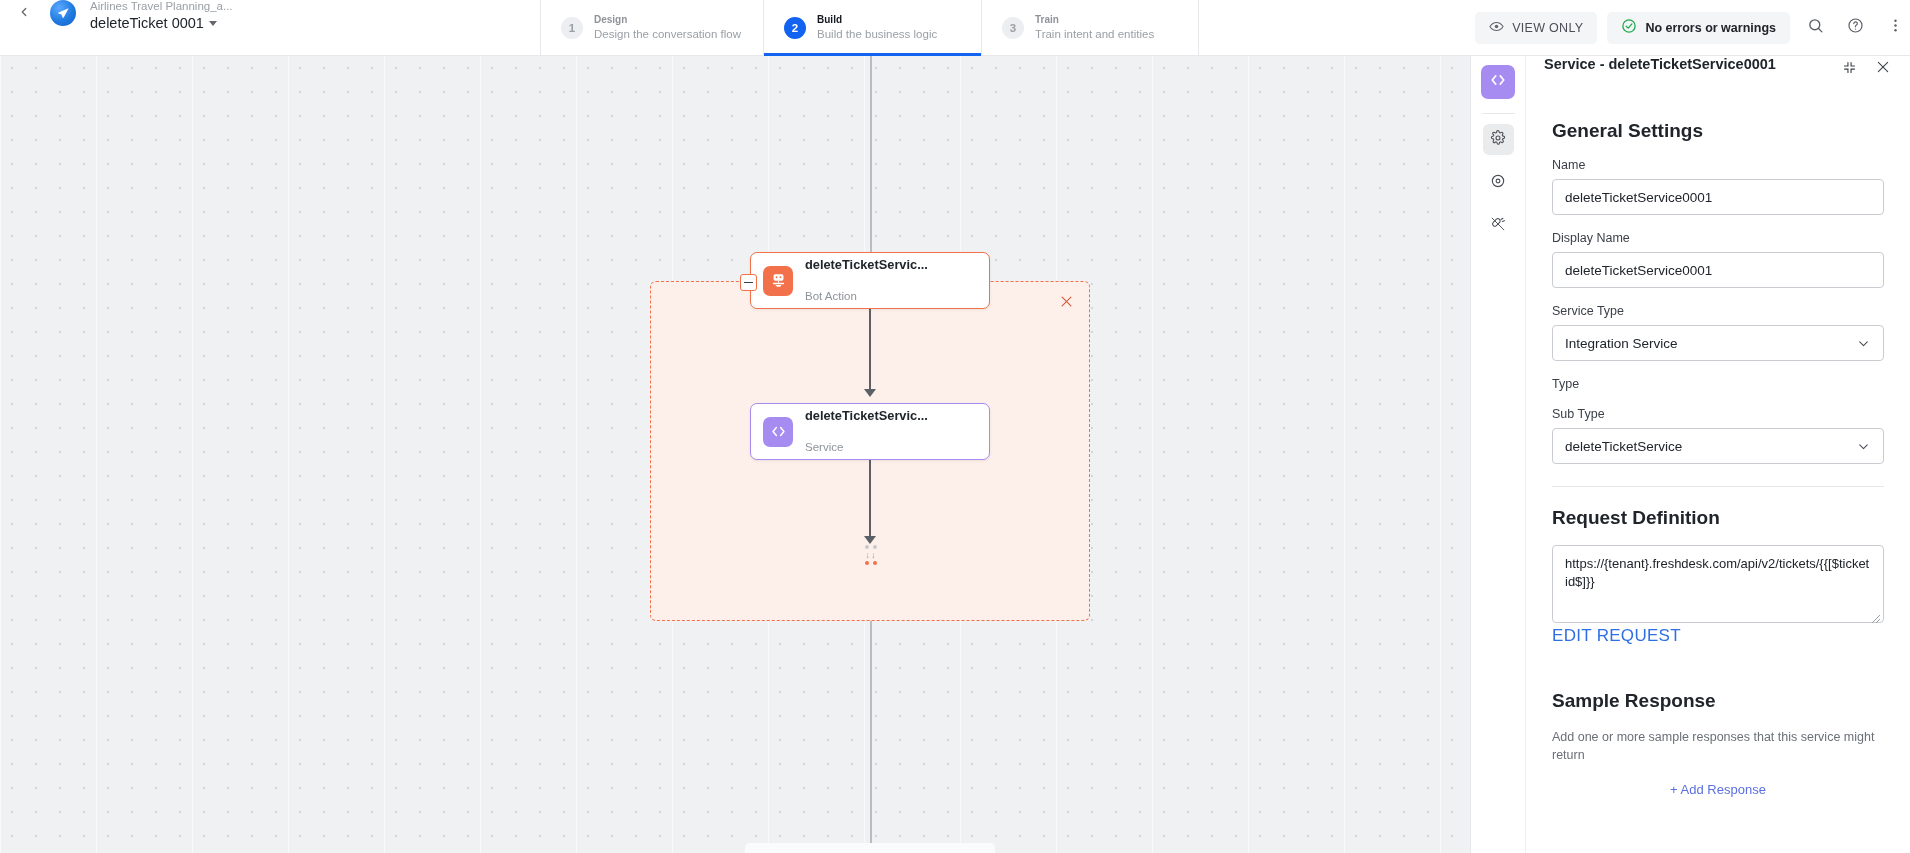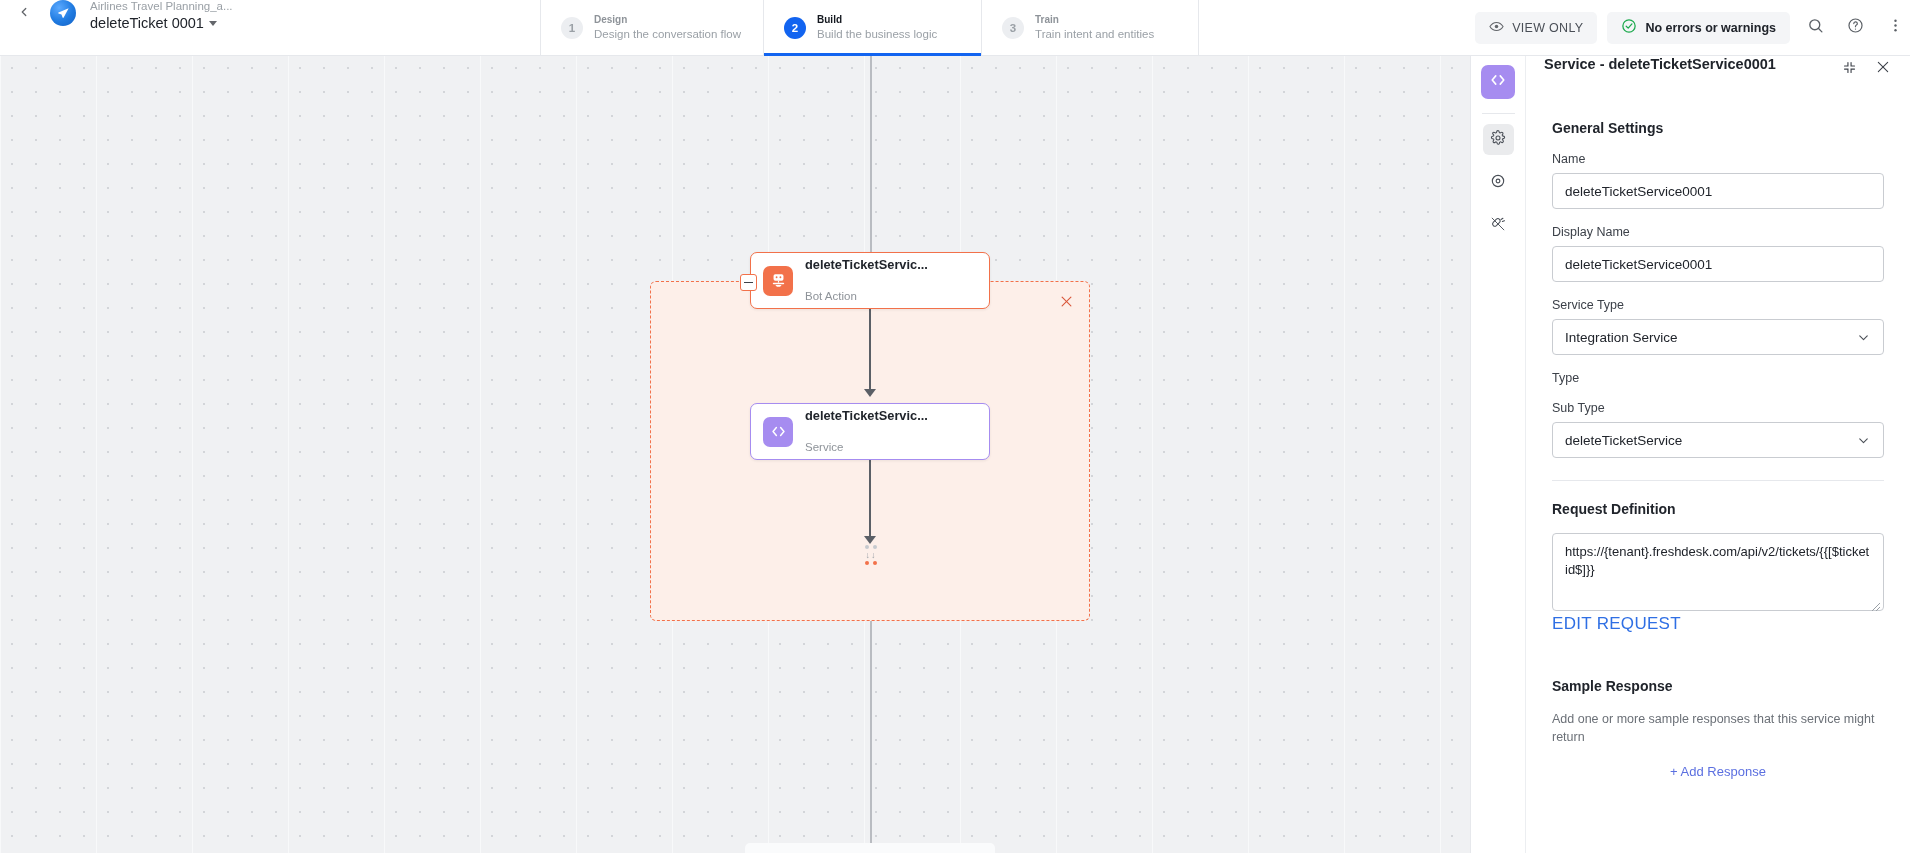--- a/index.html
+++ b/index.html
@@ -230,21 +230,21 @@
     display: flex; align-items: center; justify-content: center; color: #3c4149;
   }
 
   .panel-body {
     flex: 1; overflow-y: auto; padding: 8px 26px 24px 26px;
   }
   .panel-body::-webkit-scrollbar { width: 7px; }
   .panel-body::-webkit-scrollbar-thumb { background: #d6d8dc; border-radius: 4px; }
 
   .section-title {
-    font-size: 14px; font-weight: 700; color: #20242b;
+    font-size: 19px; font-weight: 700; color: #20242b;
     margin: 10px 0 16px;
   }
   .field { margin-bottom: 16px; }
   .field-label { font-size: 12.5px; color: #3c4149; margin-bottom: 7px; }
   .input, .select {
     width: 100%; height: 36px; border: 1px solid #c9ccd1; border-radius: 4px;
     font-size: 13.5px; color: #20242b; padding: 0 12px;
     display: flex; align-items: center; background: #fff;
     font-family: inherit;
   }

